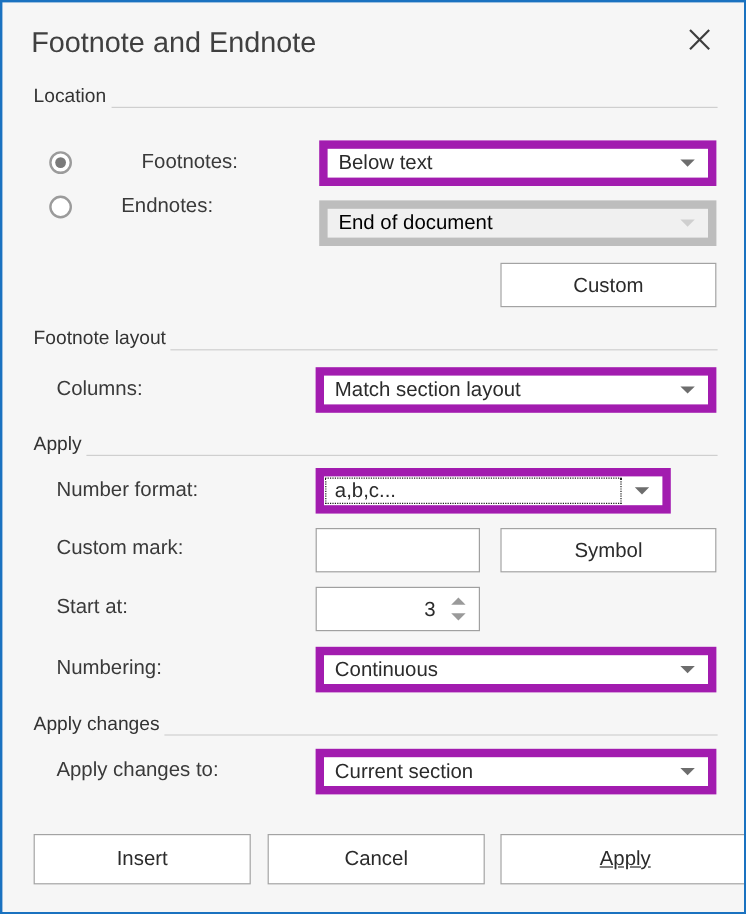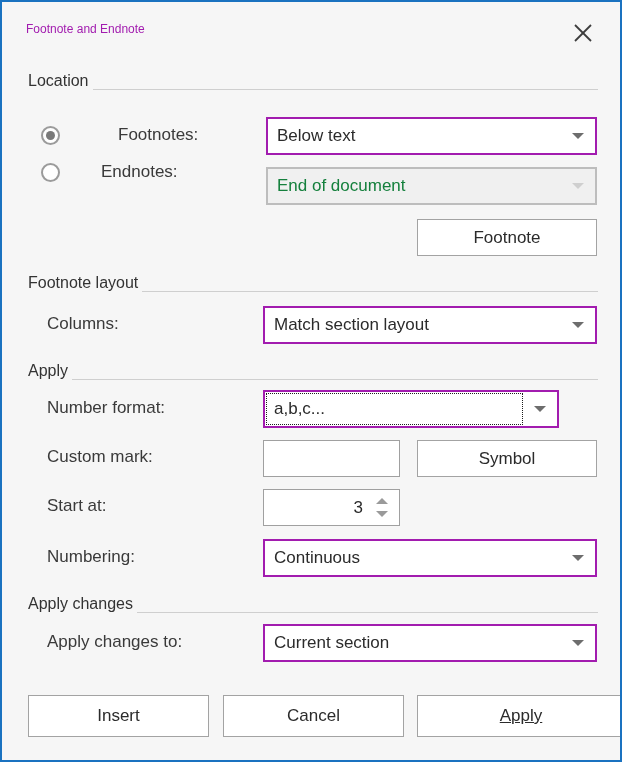--- a/index.html
+++ b/index.html
@@ -26,22 +26,22 @@
   .titlebar {
     position: absolute;
     left: 0; top: 0;
     width: 100%;
     height: 58px;
   }
   .title-text {
     position: absolute;
     left: 24px;
     top: 20px;
-    font-size: 12px;
-    color: #a21caf;
+    font-size: 24px;
+    color: #404040;
     white-space: nowrap;
   }
   .close-btn {
     position: absolute;
     right: 14px;
     top: 10px;
     width: 46px;
     height: 42px;
     display: flex;
     align-items: center;
@@ -77,21 +77,21 @@
     font-size: 17px;
     color: #3a3a3a;
     white-space: nowrap;
   }
 
   
   .combo {
     position: absolute;
     box-sizing: border-box;
     background: #ffffff;
-    border: 2px solid #a21caf;
+    border: 7px solid #a21caf;
     display: flex;
     align-items: center;
     cursor: pointer;
   }
   .combo .combo-text {
     flex: 1 1 auto;
     font-size: 17px;
     color: #2b2b2b;
     padding-left: 9px;
     white-space: nowrap;
@@ -108,21 +108,21 @@
     width: 0; height: 0;
     border-left: 6px solid transparent;
     border-right: 6px solid transparent;
     border-top: 6px solid #6d6d6d;
   }
   .combo.disabled {
     background: #f0f0f0;
     border-color: #bdbdbd;
     cursor: default;
   }
-  .combo.disabled .combo-text { color: #15803d; }
+  .combo.disabled .combo-text { color: #000000; }
   .combo.disabled .tri-down { border-top-color: #cfcfcf; }
 
   .combo.focused .focus-ring {
     position: absolute;
     left: 1px;
     top: 1px;
     bottom: 1px;
     right: 34px;
     border: 1px dotted #1c1c1c;
     pointer-events: none;
@@ -272,21 +272,21 @@
     <span class="radio-label">Endnotes:</span>
   </div>
 
   <div class="combo disabled" style="left:264px; top:165px; width:331px; height:38px;">
     <span class="combo-text">End of document</span>
     <span class="arrow-box">
         <span class="tri-down"></span>
       </span>
   </div>
 
-  <div class="btn" style="left:415px; top:217px; width:180px; height:37px;">Footnote</div>
+  <div class="btn" style="left:415px; top:217px; width:180px; height:37px;">Custom</div>
 
   <div class="group" style="top:270px;">
     <span class="group-label">Footnote layout</span>
     <span class="group-rule"></span>
   </div>
 
   <div class="flabel" style="left:45px; top:312px;">Columns:</div>
   <div class="combo" style="left:261px; top:304px; width:334px; height:38px;">
     <span class="combo-text">Match section layout</span>
     <span class="arrow-box">

